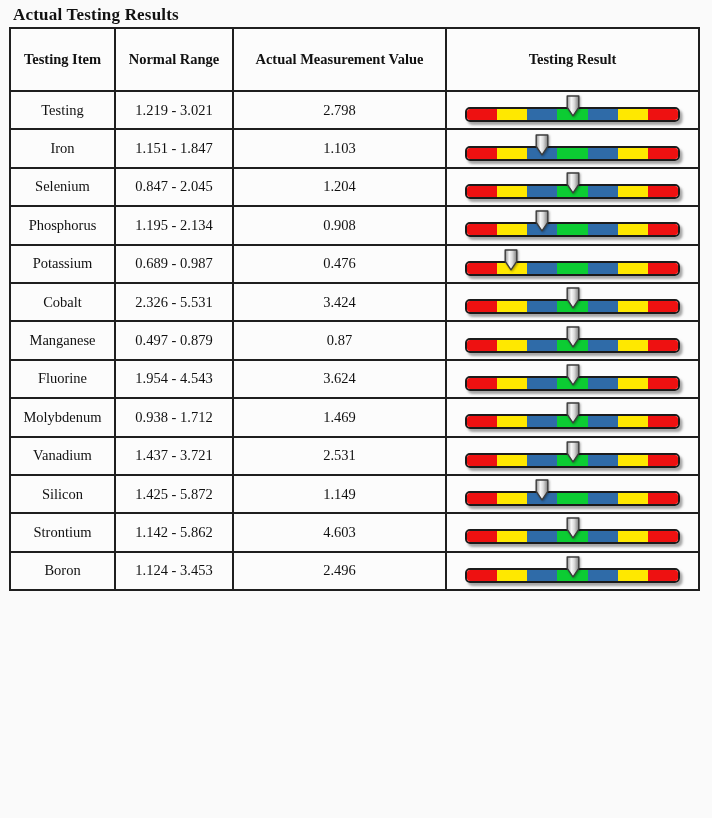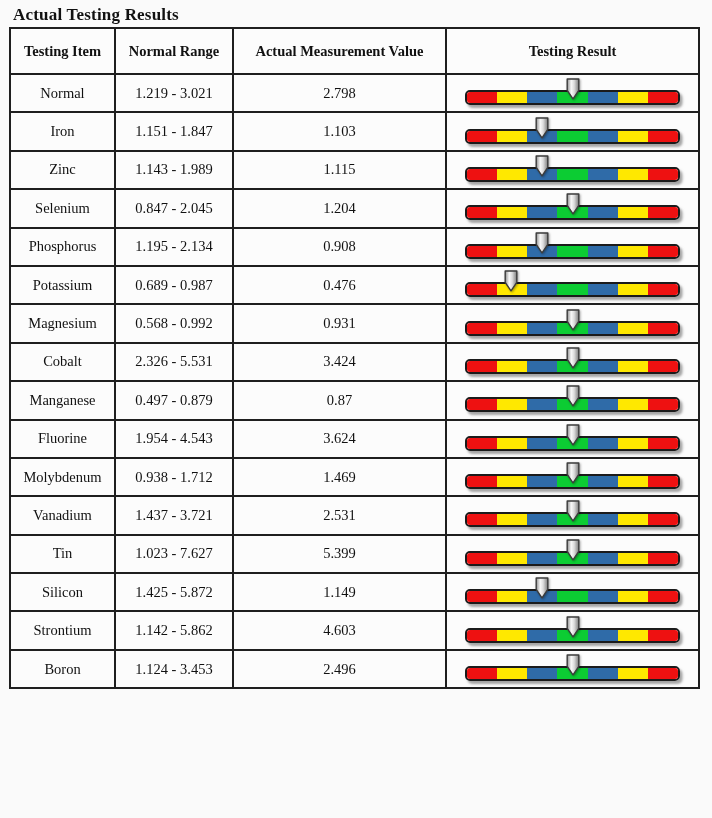--- a/index.html
+++ b/index.html
@@ -26,21 +26,21 @@
     width: 689px;
     background: #fcfcfc;
   }
   th, td {
     border: 2px solid #1f1f1f;
     text-align: center;
     vertical-align: middle;
     background: #fcfcfc;
   }
   th {
-    height: 46px;
+    height: 63px;
     font-size: 14.5px;
     font-weight: bold;
   }
   td {
     height: 38.4px;
     font-size: 14.5px;
   }
   
   :root {
     --seg-red: #ee1111;
@@ -98,21 +98,21 @@
   <thead>
     <tr>
       <th>Testing Item</th>
       <th>Normal Range</th>
       <th>Actual Measurement Value</th>
       <th>Testing Result</th>
     </tr>
   </thead>
   <tbody>
       <tr>
-    <td>Normal</td>
+    <td>Testing</td>
     <td>1.219 - 3.021</td>
     <td>2.798</td>
     <td>
       <div class="bar">
         <div class="bar-track">
               <div class="seg" style="background: var(--seg-red);"></div>
               <div class="seg" style="background: var(--seg-yellow);"></div>
               <div class="seg" style="background: var(--seg-blue);"></div>
               <div class="seg" style="background: var(--seg-green);"></div>
               <div class="seg" style="background: var(--seg-blue);"></div>
@@ -140,41 +140,20 @@
               <div class="seg" style="background: var(--seg-yellow);"></div>
               <div class="seg" style="background: var(--seg-red);"></div>
             </div>
         <svg class="arrow-svg" viewBox="0 0 14 22" style="left: calc(35.7% - 7px);">
           <path d="M1.2 1 H12.8 V12.3 L7 20.8 L1.2 12.3 Z" fill="url(#arrowGrad)" stroke="#3c3c3c" stroke-width="1.4" stroke-linejoin="round"></path>
         </svg>
       </div>
     </td>
   </tr>
       <tr>
-    <td>Zinc</td>
-    <td>1.143 - 1.989</td>
-    <td>1.115</td>
-    <td>
-      <div class="bar">
-        <div class="bar-track">
-              <div class="seg" style="background: var(--seg-red);"></div>
-              <div class="seg" style="background: var(--seg-yellow);"></div>
-              <div class="seg" style="background: var(--seg-blue);"></div>
-              <div class="seg" style="background: var(--seg-green);"></div>
-              <div class="seg" style="background: var(--seg-blue);"></div>
-              <div class="seg" style="background: var(--seg-yellow);"></div>
-              <div class="seg" style="background: var(--seg-red);"></div>
-            </div>
-        <svg class="arrow-svg" viewBox="0 0 14 22" style="left: calc(35.7% - 7px);">
-          <path d="M1.2 1 H12.8 V12.3 L7 20.8 L1.2 12.3 Z" fill="url(#arrowGrad)" stroke="#3c3c3c" stroke-width="1.4" stroke-linejoin="round"></path>
-        </svg>
-      </div>
-    </td>
-  </tr>
-      <tr>
     <td>Selenium</td>
     <td>0.847 - 2.045</td>
     <td>1.204</td>
     <td>
       <div class="bar">
         <div class="bar-track">
               <div class="seg" style="background: var(--seg-red);"></div>
               <div class="seg" style="background: var(--seg-yellow);"></div>
               <div class="seg" style="background: var(--seg-blue);"></div>
               <div class="seg" style="background: var(--seg-green);"></div>
@@ -224,41 +203,20 @@
               <div class="seg" style="background: var(--seg-yellow);"></div>
               <div class="seg" style="background: var(--seg-red);"></div>
             </div>
         <svg class="arrow-svg" viewBox="0 0 14 22" style="left: calc(21.4% - 7px);">
           <path d="M1.2 1 H12.8 V12.3 L7 20.8 L1.2 12.3 Z" fill="url(#arrowGrad)" stroke="#3c3c3c" stroke-width="1.4" stroke-linejoin="round"></path>
         </svg>
       </div>
     </td>
   </tr>
       <tr>
-    <td>Magnesium</td>
-    <td>0.568 - 0.992</td>
-    <td>0.931</td>
-    <td>
-      <div class="bar">
-        <div class="bar-track">
-              <div class="seg" style="background: var(--seg-red);"></div>
-              <div class="seg" style="background: var(--seg-yellow);"></div>
-              <div class="seg" style="background: var(--seg-blue);"></div>
-              <div class="seg" style="background: var(--seg-green);"></div>
-              <div class="seg" style="background: var(--seg-blue);"></div>
-              <div class="seg" style="background: var(--seg-yellow);"></div>
-              <div class="seg" style="background: var(--seg-red);"></div>
-            </div>
-        <svg class="arrow-svg" viewBox="0 0 14 22" style="left: calc(50% - 7px);">
-          <path d="M1.2 1 H12.8 V12.3 L7 20.8 L1.2 12.3 Z" fill="url(#arrowGrad)" stroke="#3c3c3c" stroke-width="1.4" stroke-linejoin="round"></path>
-        </svg>
-      </div>
-    </td>
-  </tr>
-      <tr>
     <td>Cobalt</td>
     <td>2.326 - 5.531</td>
     <td>3.424</td>
     <td>
       <div class="bar">
         <div class="bar-track">
               <div class="seg" style="background: var(--seg-red);"></div>
               <div class="seg" style="background: var(--seg-yellow);"></div>
               <div class="seg" style="background: var(--seg-blue);"></div>
               <div class="seg" style="background: var(--seg-green);"></div>
@@ -332,41 +290,20 @@
         <svg class="arrow-svg" viewBox="0 0 14 22" style="left: calc(50% - 7px);">
           <path d="M1.2 1 H12.8 V12.3 L7 20.8 L1.2 12.3 Z" fill="url(#arrowGrad)" stroke="#3c3c3c" stroke-width="1.4" stroke-linejoin="round"></path>
         </svg>
       </div>
     </td>
   </tr>
       <tr>
     <td>Vanadium</td>
     <td>1.437 - 3.721</td>
     <td>2.531</td>
-    <td>
-      <div class="bar">
-        <div class="bar-track">
-              <div class="seg" style="background: var(--seg-red);"></div>
-              <div class="seg" style="background: var(--seg-yellow);"></div>
-              <div class="seg" style="background: var(--seg-blue);"></div>
-              <div class="seg" style="background: var(--seg-green);"></div>
-              <div class="seg" style="background: var(--seg-blue);"></div>
-              <div class="seg" style="background: var(--seg-yellow);"></div>
-              <div class="seg" style="background: var(--seg-red);"></div>
-            </div>
-        <svg class="arrow-svg" viewBox="0 0 14 22" style="left: calc(50% - 7px);">
-          <path d="M1.2 1 H12.8 V12.3 L7 20.8 L1.2 12.3 Z" fill="url(#arrowGrad)" stroke="#3c3c3c" stroke-width="1.4" stroke-linejoin="round"></path>
-        </svg>
-      </div>
-    </td>
-  </tr>
-      <tr>
-    <td>Tin</td>
-    <td>1.023 - 7.627</td>
-    <td>5.399</td>
     <td>
       <div class="bar">
         <div class="bar-track">
               <div class="seg" style="background: var(--seg-red);"></div>
               <div class="seg" style="background: var(--seg-yellow);"></div>
               <div class="seg" style="background: var(--seg-blue);"></div>
               <div class="seg" style="background: var(--seg-green);"></div>
               <div class="seg" style="background: var(--seg-blue);"></div>
               <div class="seg" style="background: var(--seg-yellow);"></div>
               <div class="seg" style="background: var(--seg-red);"></div>

